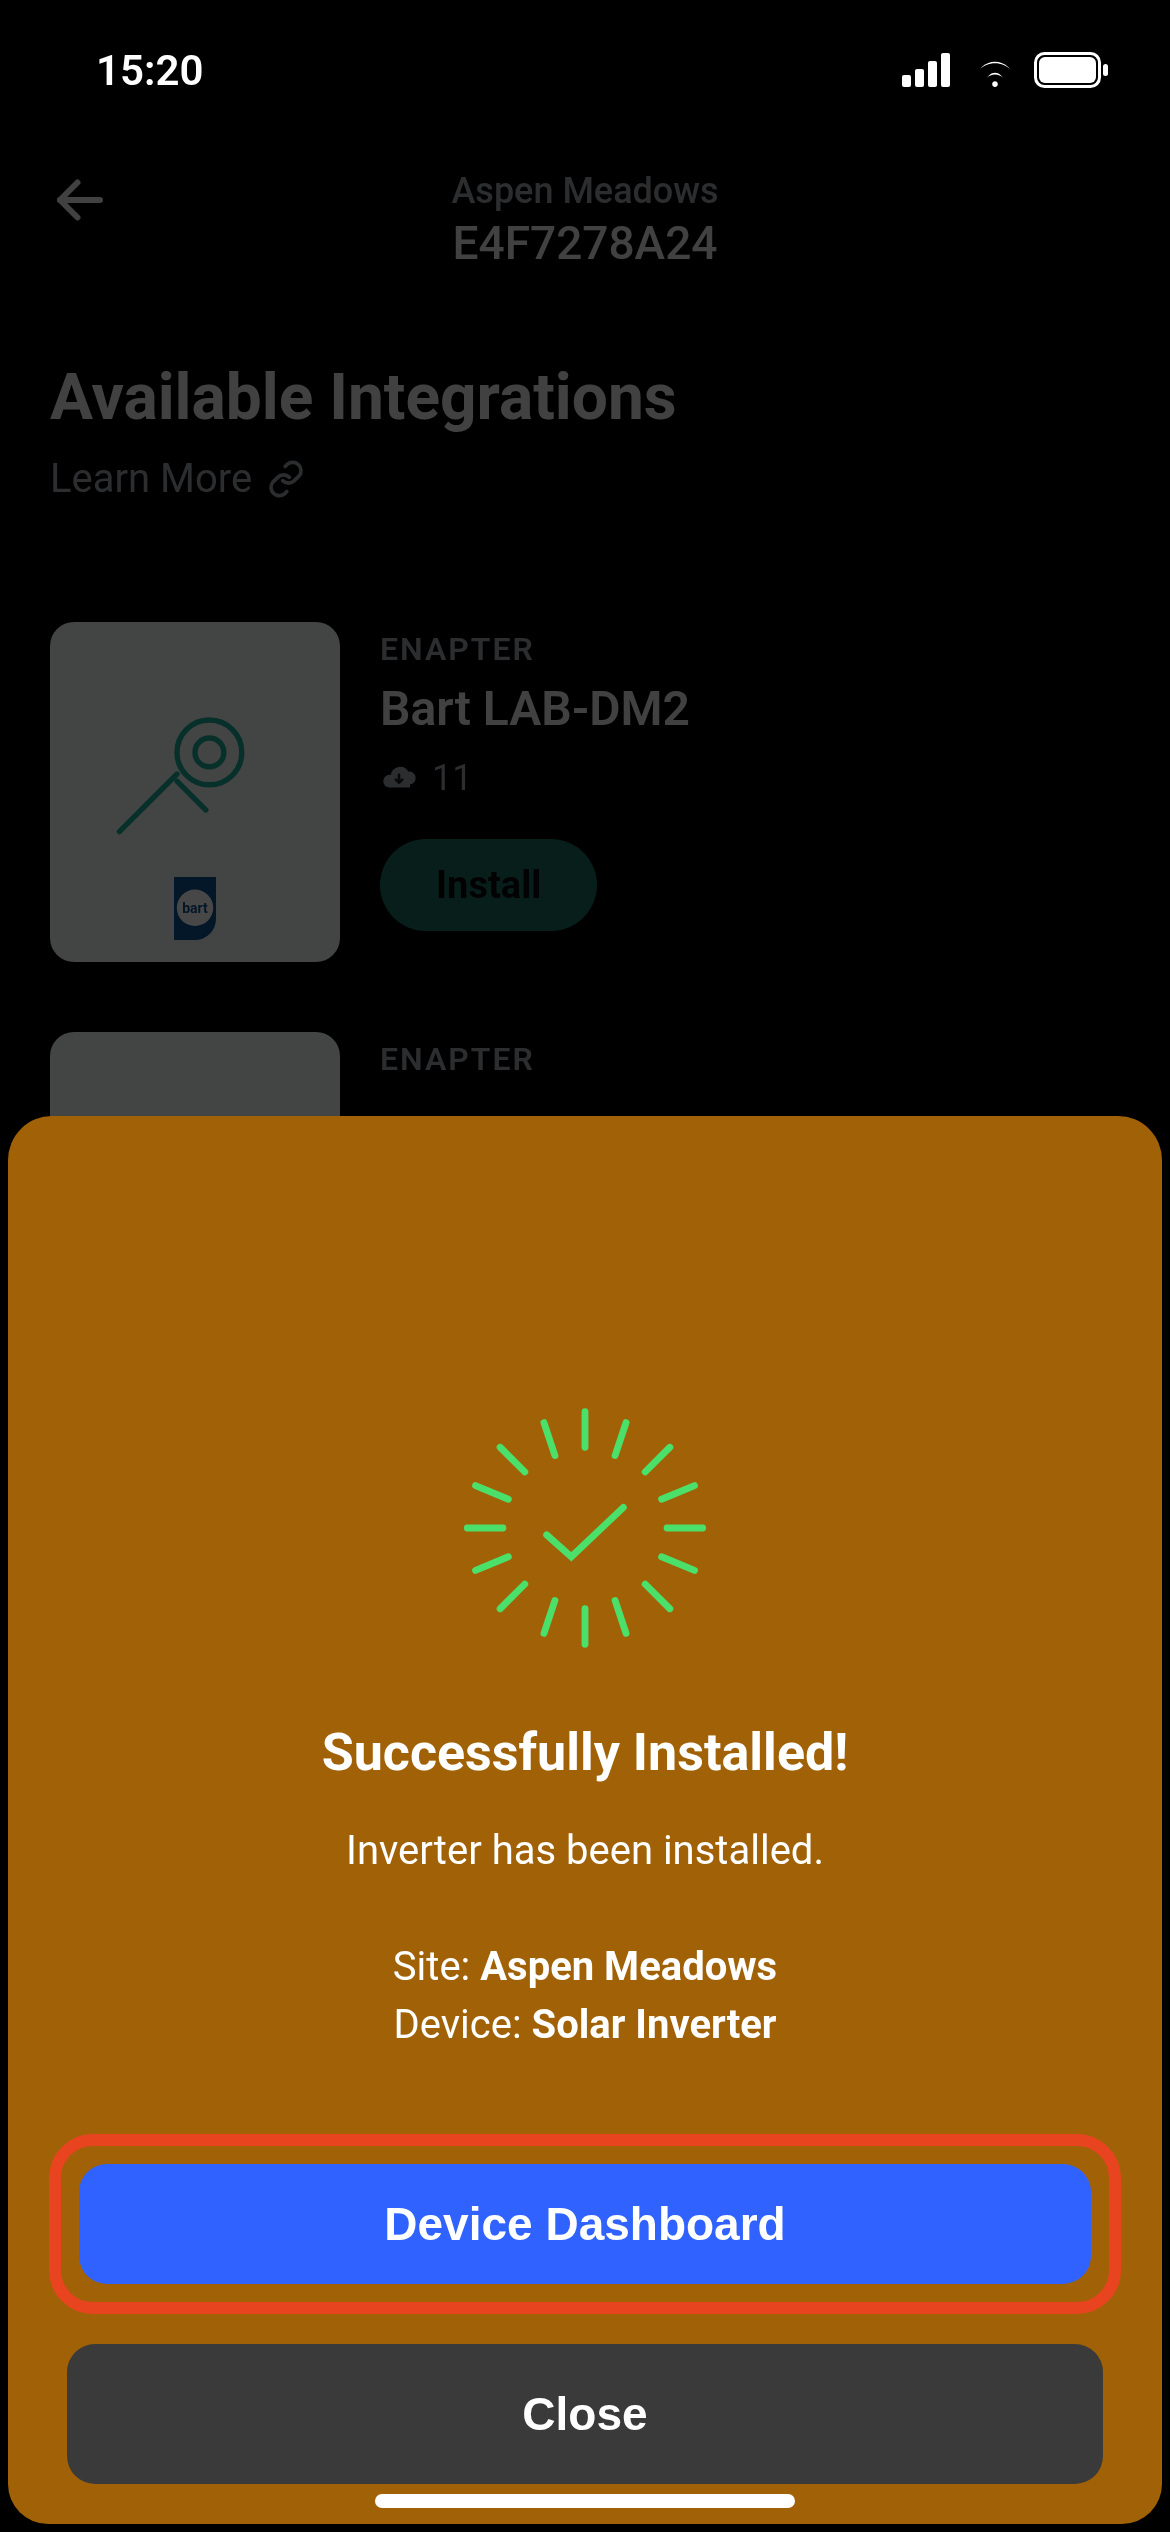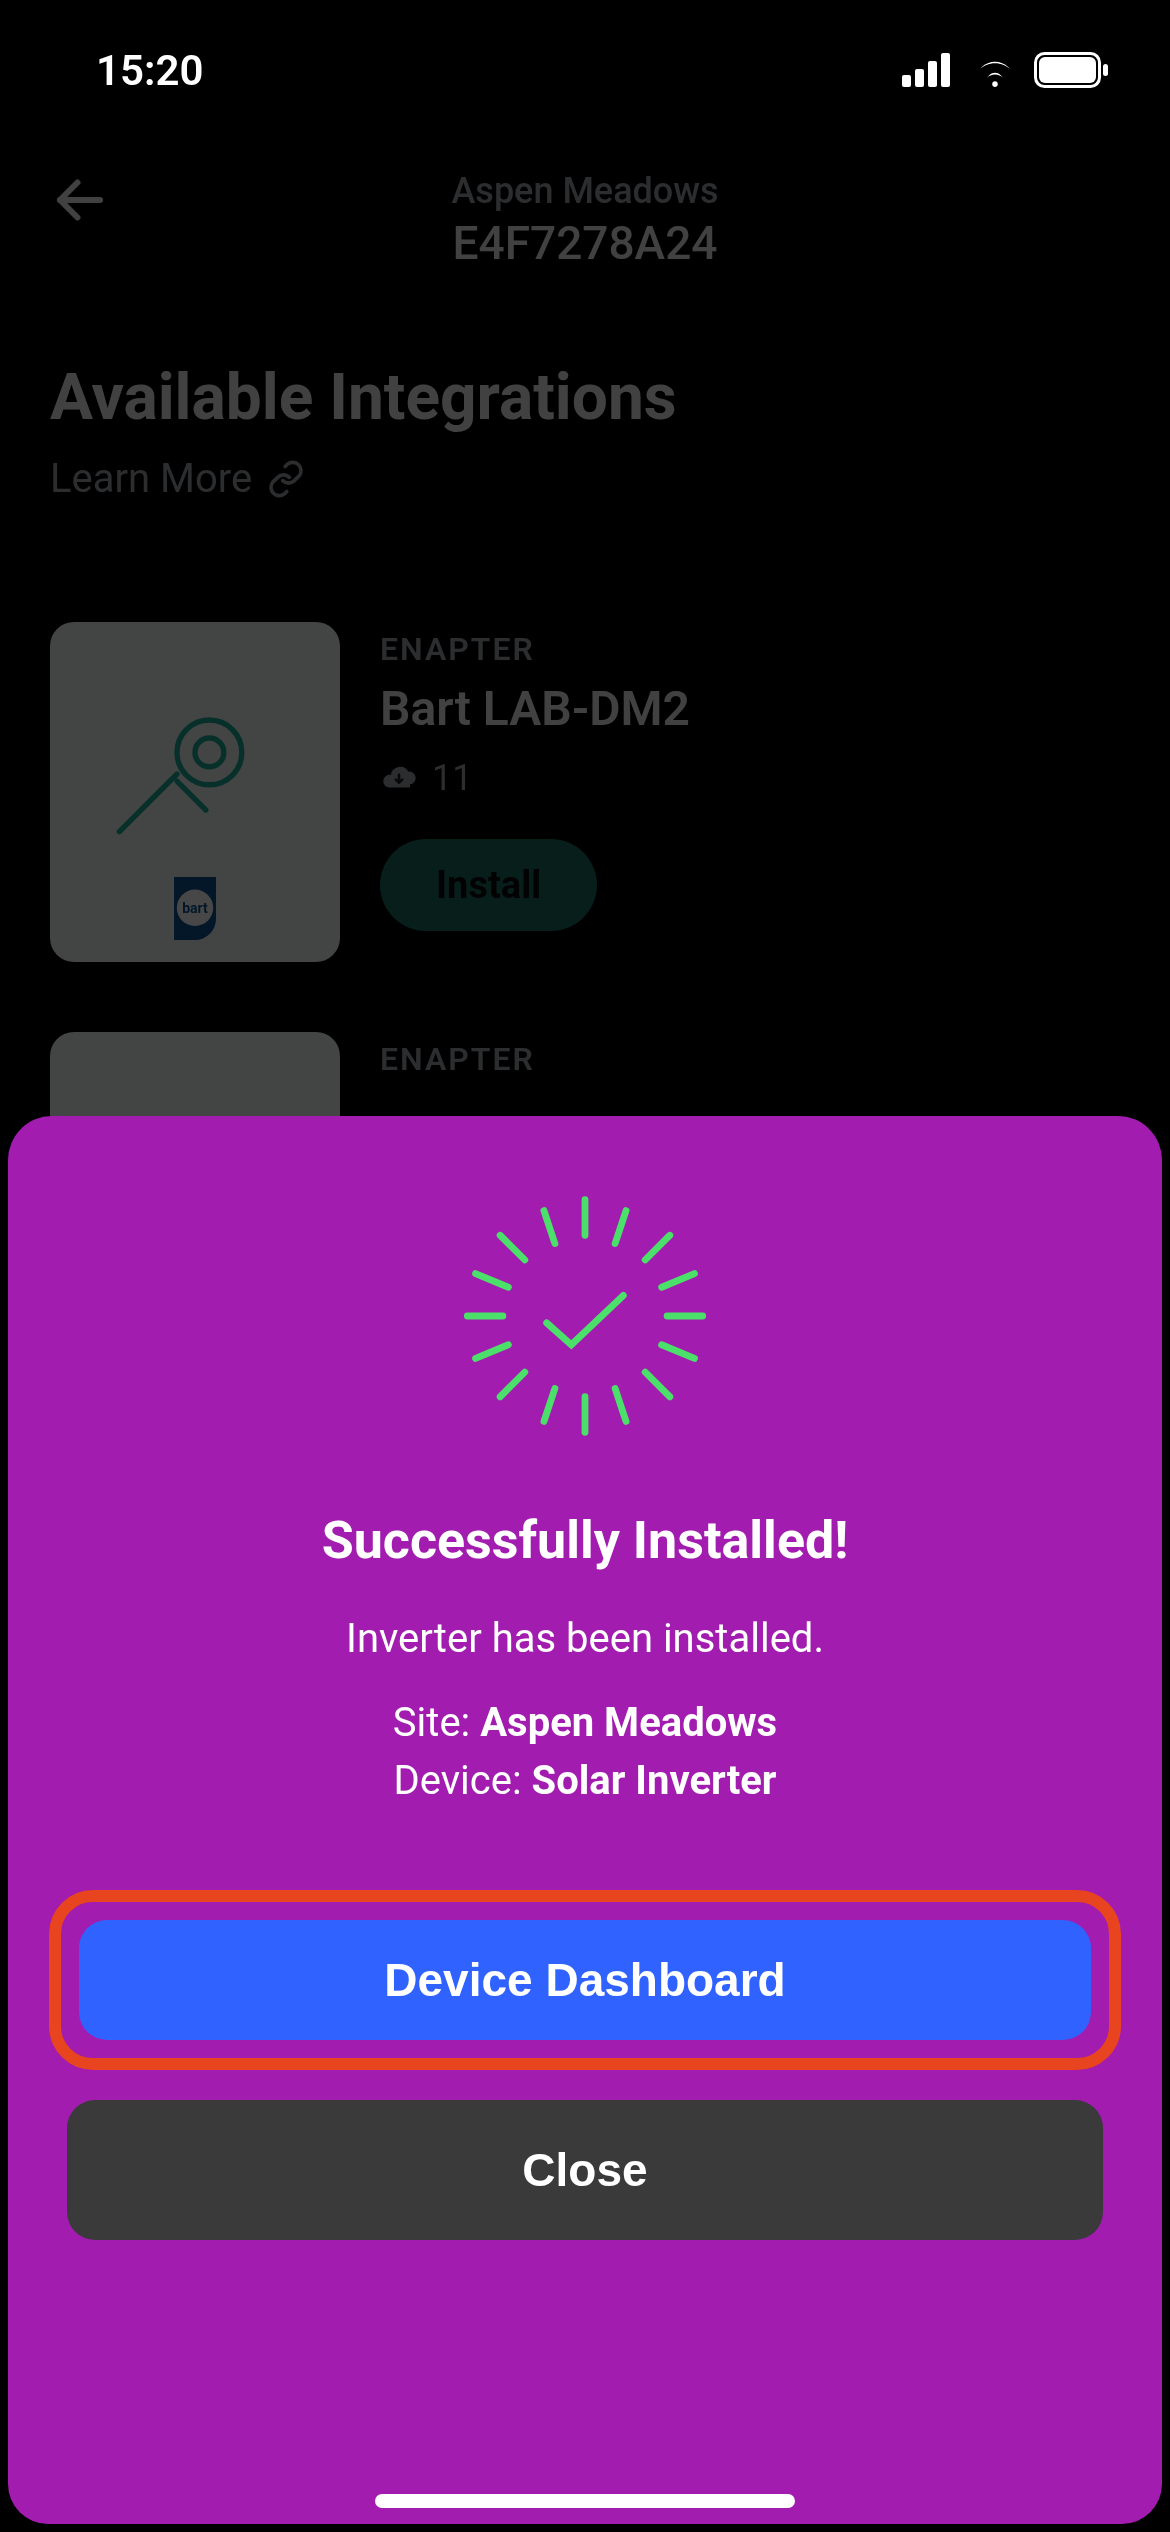--- a/index.html
+++ b/index.html
@@ -136,44 +136,45 @@
       height: 100px;
       background: #f1f3f4;
       border-radius: 24px 24px 0 0;
     }
     .modal {
       position: absolute;
       left: 8px;
       right: 8px;
       bottom: 8px;
       top: 1116px;
-      background: #a21caf;
+      background: #a16207;
       border-radius: 44px 44px 40px 40px;
       padding: 60px 41px 40px;
       display: flex;
       flex-direction: column;
       align-items: center;
+      justify-content: flex-end;
     }
     .success-icon {
       margin-top: 10px;
     }
     .modal-title {
       margin-top: 60px;
       font-size: 52px;
       font-weight: 700;
       text-align: center;
     }
     .modal-sub {
       margin-top: 44px;
       font-size: 40px;
       font-weight: 400;
       text-align: center;
     }
     .modal-details {
-      margin-top: 32px;
+      margin-top: 64px;
       text-align: center;
       font-size: 40px;
       line-height: 1.45;
     }
     .label-light { color: #fff; font-weight: 400; }
     .label-bold { font-weight: 700; }
     .highlight-ring {
       margin-top: 80px;
       width: 100%;
       border: 12px solid #e8441f;

